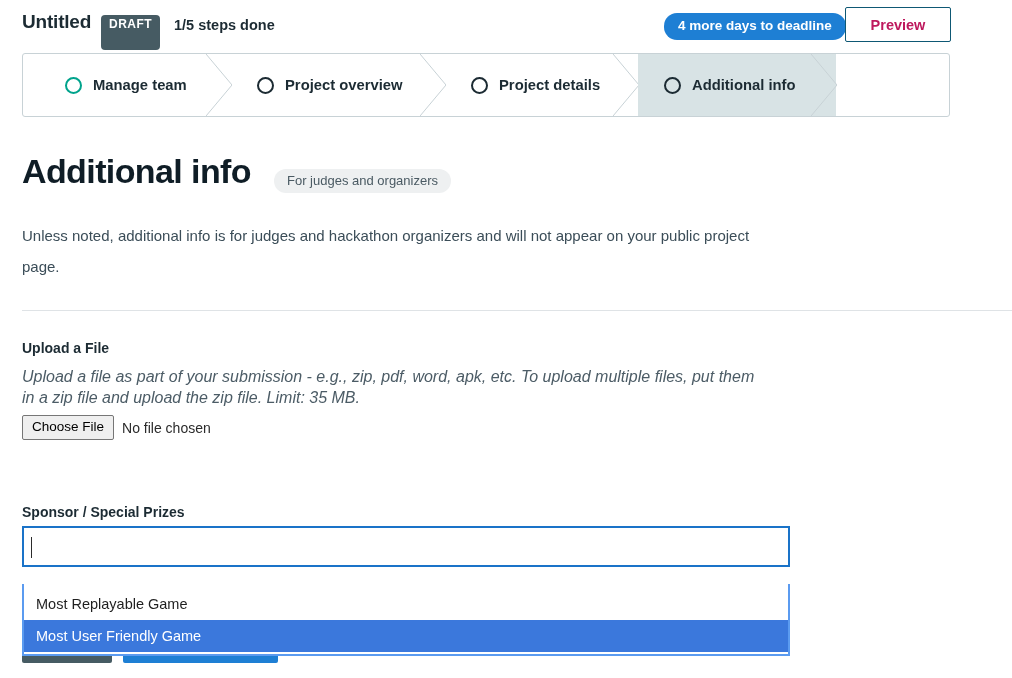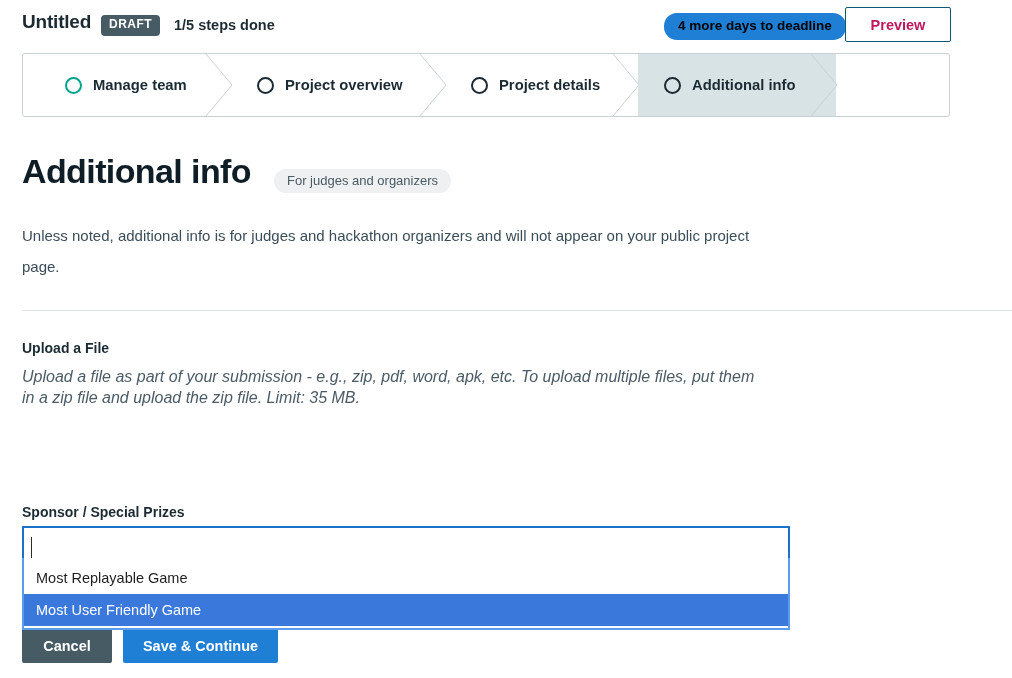--- a/index.html
+++ b/index.html
@@ -16,30 +16,30 @@
   .header { position: absolute; left: 0; top: 0; width: 1012px; height: 50px; }
   .hdr-title {
     position: absolute; left: 22px; top: 11px;
     font-size: 19px; font-weight: 700; color: #1c2b33;
     letter-spacing: -0.2px;
   }
   .draft-badge {
     position: absolute; left: 101px; top: 15px;
     background: #465b63; color: #ffffff;
     font-size: 12px; font-weight: 700; letter-spacing: 0.5px;
-    padding: 3px 8px 6px 8px; border-radius: 4px;
+    padding: 3px 8px 20px 8px; border-radius: 4px;
     line-height: 1;
   }
   .steps-done {
     position: absolute; left: 174px; top: 17px;
     font-size: 14.5px; font-weight: 700; color: #1c2b33;
   }
   .deadline-badge {
     position: absolute; left: 664px; top: 13px;
-    background: #1e7fd4; color: #000000;
+    background: #1e7fd4; color: #ffffff;
     font-size: 13.5px; font-weight: 600;
     padding: 6px 14px 7px 14px; border-radius: 13px;
     line-height: 1; white-space: nowrap;
   }
   .preview-btn {
     position: absolute; left: 845px; top: 7px;
     width: 106px; height: 35px;
     border: 1px solid #0e5874; background: #ffffff;
     color: #be185d; font-size: 14.5px; font-weight: 700;
     font-family: "Liberation Sans", sans-serif;
@@ -142,21 +142,21 @@
   .sponsor-caret {
     position: absolute; left: 7px; top: 9px;
     width: 1px; height: 21px; background: #2b2b2b;
   }
   .sponsor-input-text {
     position: absolute; left: 10px; top: 10px;
     font-size: 14px; color: #2b2b2b; line-height: 20px;
   }
 
   .dropdown {
-    position: absolute; left: 22px; top: 558px;
+    position: absolute; left: 22px; top: 584px;
     width: 768px; height: 72px;
     background: #ffffff;
     border: 2px solid #5b9bf0;
     border-top: none;
     z-index: 4;
     text-align: center;
   }
   .dd-option {
     height: 32px; display: flex; align-items: center;
     padding-left: 12px;
@@ -240,20 +240,24 @@
     </div>
 
   <div class="page-title">Additional info</div>
   <div class="title-pill">For judges and organizers</div>
   <div class="intro-text">Unless noted, additional info is for judges and hackathon organizers and will not appear on your public project page.</div>
 
   <div class="divider"></div>
 
   <div class="field-label upload-label">Upload a File</div>
   <div class="upload-help">Upload a file as part of your submission - e.g., zip, pdf, word, apk, etc. To upload multiple files, put them in a zip file and upload the zip file. Limit: 35 MB.</div>
+  <div class="file-row">
+    <button class="choose-file-btn">Choose File</button>
+    <span class="file-status">No file chosen</span>
+  </div>
 
   <div class="form-actions">
     <button class="btn btn-cancel">Cancel</button>
     <button class="btn btn-save">Save &amp; Continue</button>
   </div>
 
   <div class="field-label sponsor-label">Sponsor / Special Prizes</div>
 
   <div class="sponsor-input-box">
     <span class="sponsor-caret"></span>

